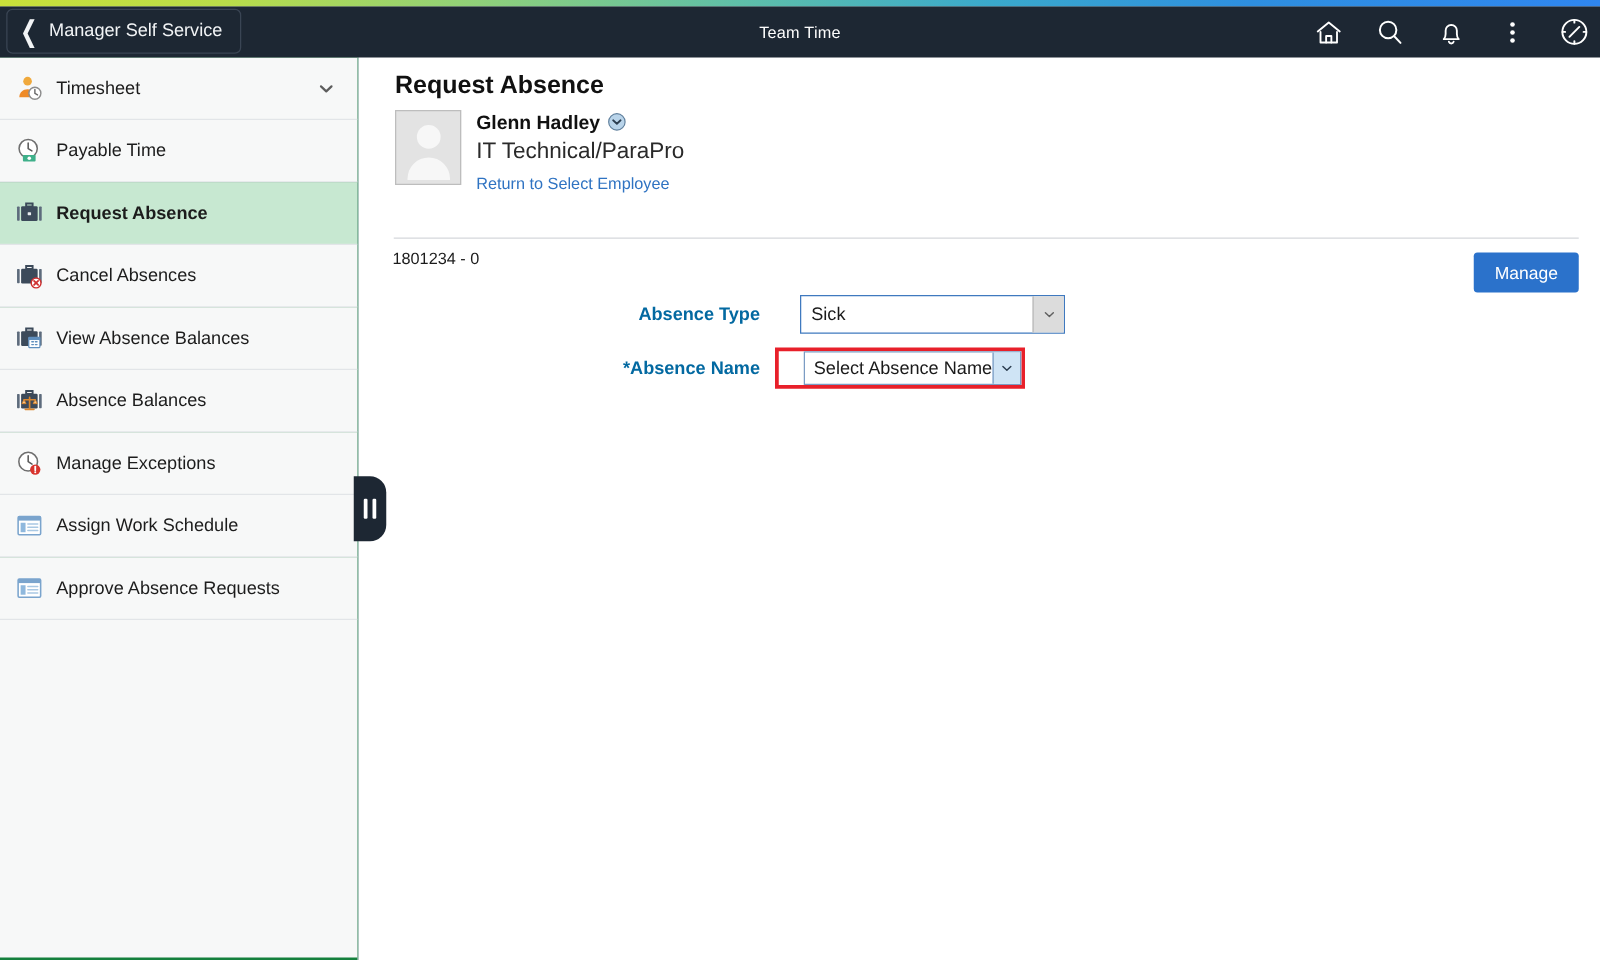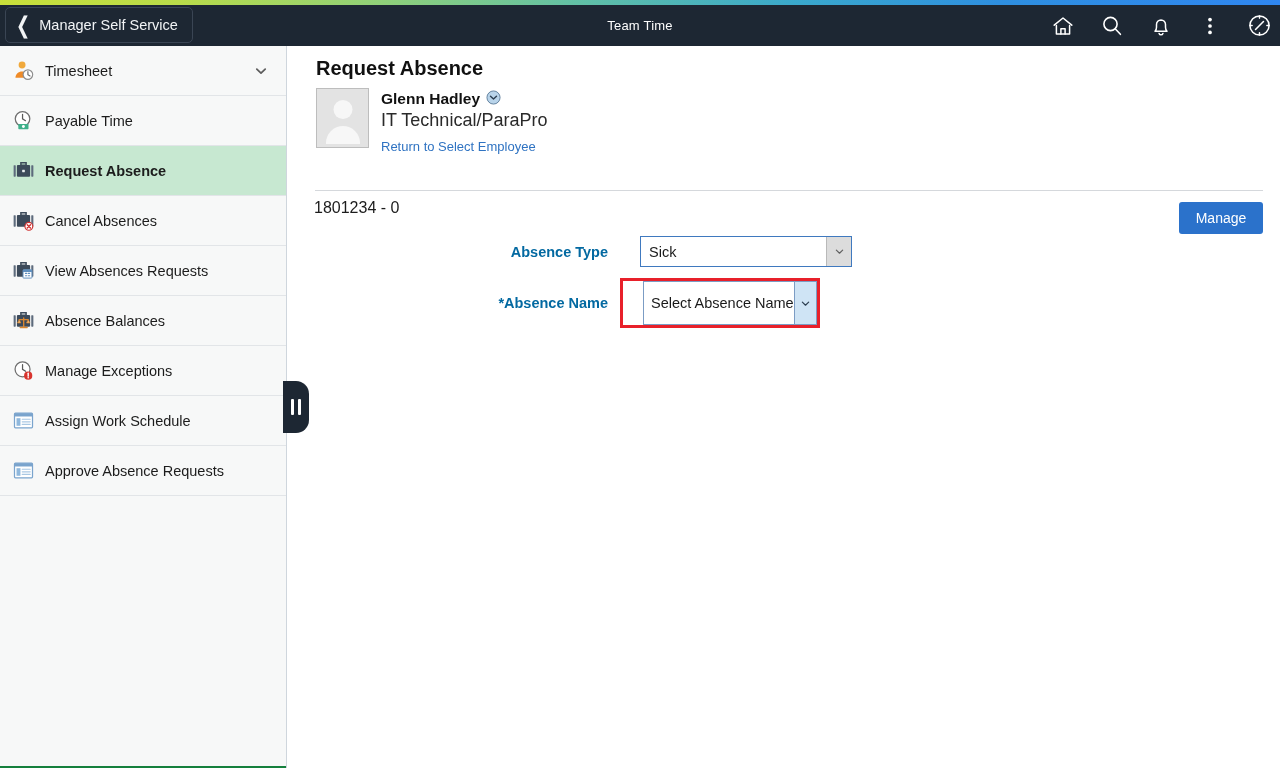--- a/index.html
+++ b/index.html
@@ -163,21 +163,21 @@
   }
   #emp-title {
     font-size: 18px; color: #2a2a2a; margin-top: 2px;
   }
   #emp-return {
     font-size: 13px; color: #2f73c2; margin-top: 8px;
     cursor: pointer;
   }
   #emp-id {
     position: absolute; left: 26px; top: 153px;
-    font-size: 16px; color: #1c1c1c;
+    font-size: 13px; color: #1c1c1c;
   }
   #divider {
     position: absolute; left: 27px; top: 143px;
     width: 948px; height: 1px; background: #d5d8dc;
     top: 144px;
   }
 
   #submit-button {
     position: absolute; right: 17px; top: 156px;
     width: 84px; height: 32px;
@@ -220,21 +220,21 @@
     width: 25px; background: #dcdcdc;
     border-left: 1px solid #b9b9b9;
     display: flex; align-items: center; justify-content: center;
   }
   .name-wrap {
     border: 3px solid #e8202a;
     padding: 0;
     display: inline-flex;
   }
   .sel-name {
-    width: 174px; height: 44px;
+    width: 174px; height: 27px;
     border: 1px solid #7b9cc4;
   }
   .sel-name .sel-text {
     flex: 1; display: flex; align-items: center;
     padding-left: 7px; font-size: 14.5px; color: #1a1a1a;
     white-space: nowrap;
   }
   .sel-name .sel-btn {
     width: 22px; background: #cfe4f5;
     border-left: 1px solid #7b9cc4;
@@ -365,21 +365,21 @@
       <svg viewBox="0 0 24 24" width="23" height="23">
         <rect x="1.7" y="6.4" width="2.2" height="12" rx=".6" fill="#5d6b7c"></rect>
         <rect x="20.1" y="6.4" width="2.2" height="12" rx=".6" fill="#5d6b7c"></rect>
         <path d="M9.3 3.9h5.4v2.6h-5.4z" fill="none" stroke="#3c4a5a" stroke-width="1.6"></path>
         <rect x="5.1" y="6.3" width="13.8" height="12.3" rx="1.1" fill="#3c4a5a"></rect>
         <rect x="11.5" y="11.3" width="9.3" height="8.6" rx=".6" fill="#ffffff" stroke="#5f8fbe" stroke-width="1"></rect>
         <rect x="11.5" y="11.3" width="9.3" height="2.3" fill="#5f8fbe"></rect>
         <path d="M14 15h1.4M17 15h1.4M14 17.4h1.4M17 17.4h1.4" stroke="#5f8fbe" stroke-width="1.1" stroke-linecap="round"></path>
       </svg>
     </span>
-    <span class="nav-label">View Absences Requests</span>
+    <span class="nav-label">View Absence Balances</span>
   </div>
 
   <div class="nav-item">
     <span class="nav-icon">
       <svg viewBox="0 0 24 24" width="23" height="23">
         <rect x="1.7" y="6.4" width="2.2" height="12" rx=".6" fill="#5d6b7c"></rect>
         <rect x="20.1" y="6.4" width="2.2" height="12" rx=".6" fill="#5d6b7c"></rect>
         <path d="M9.3 3.9h5.4v2.6h-5.4z" fill="none" stroke="#3c4a5a" stroke-width="1.6"></path>
         <rect x="5.1" y="6.3" width="13.8" height="12.3" rx="1.1" fill="#3c4a5a"></rect>
         <path d="M12.2 9.3v9.8M8.6 19.3h7.2" stroke="#d9862f" stroke-width="1.4" stroke-linecap="round"></path>

